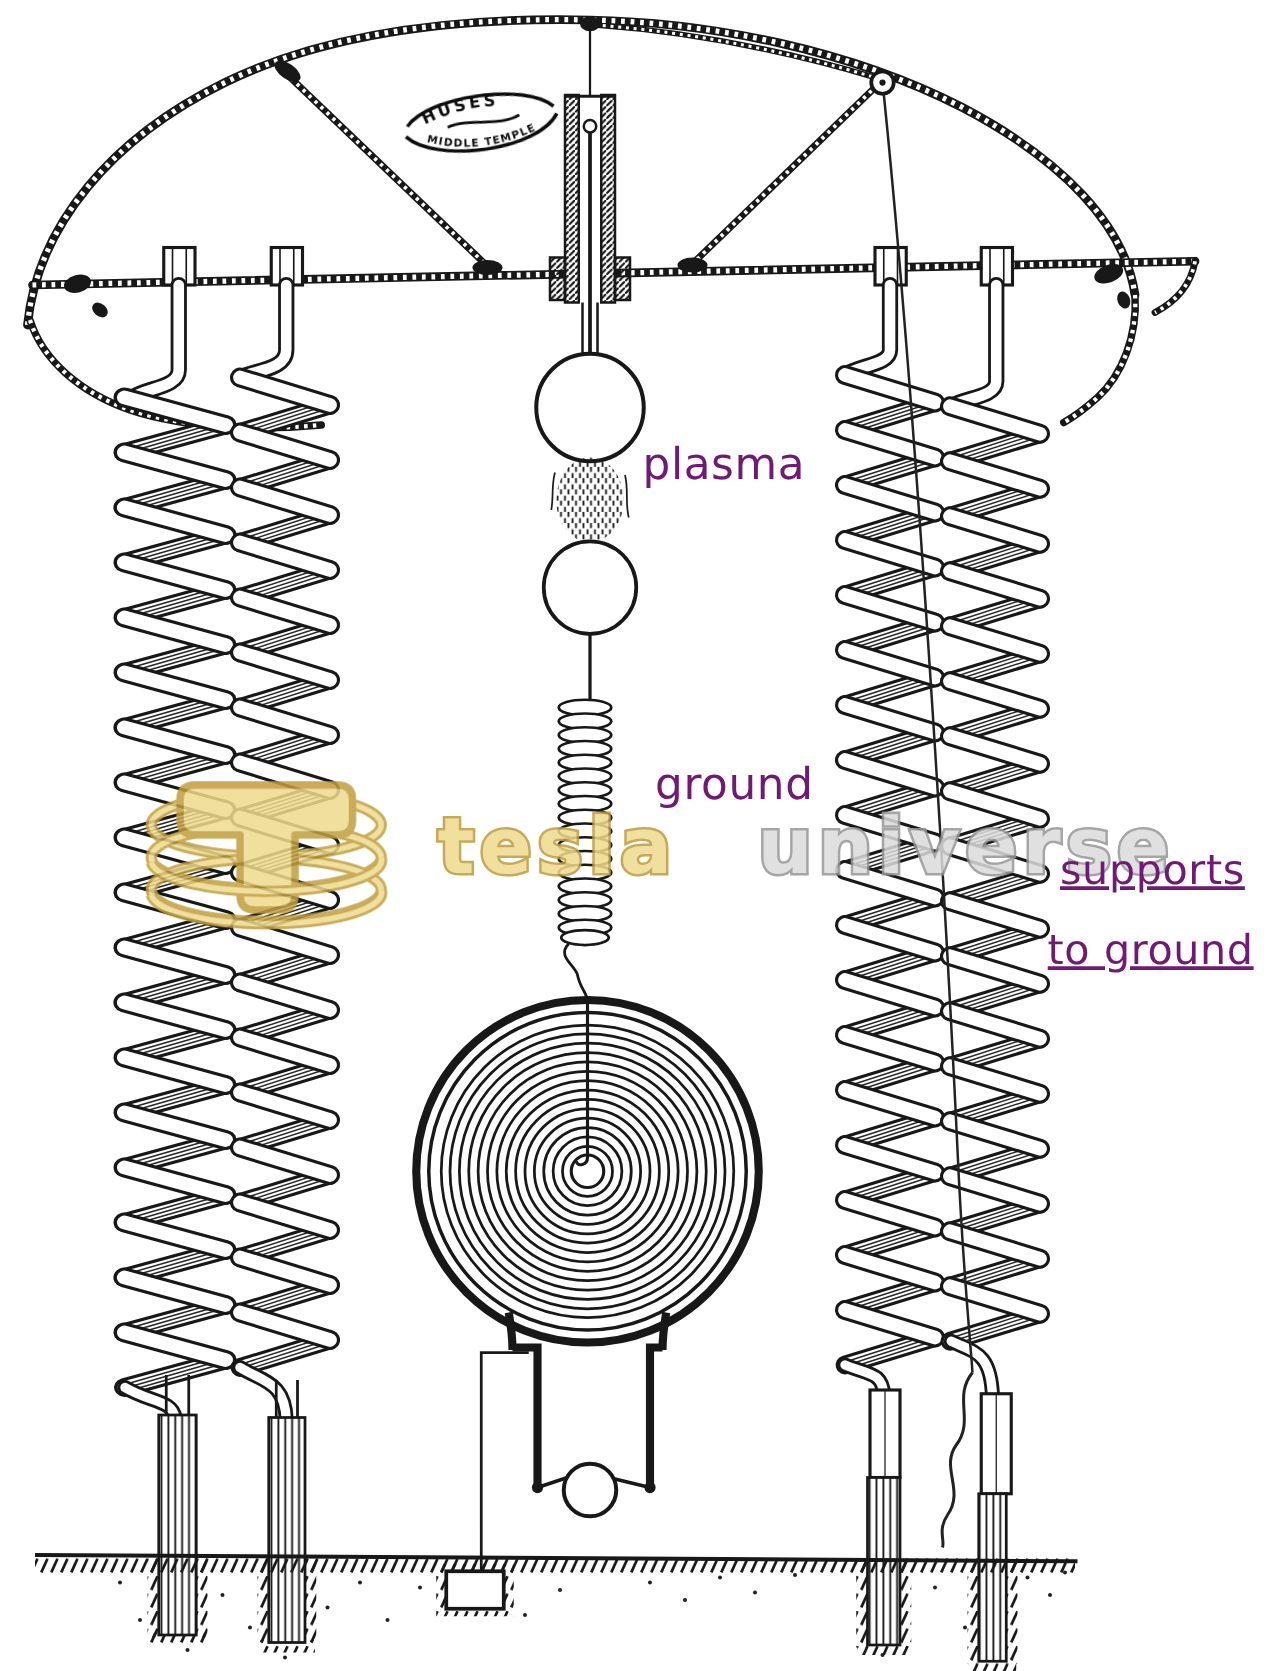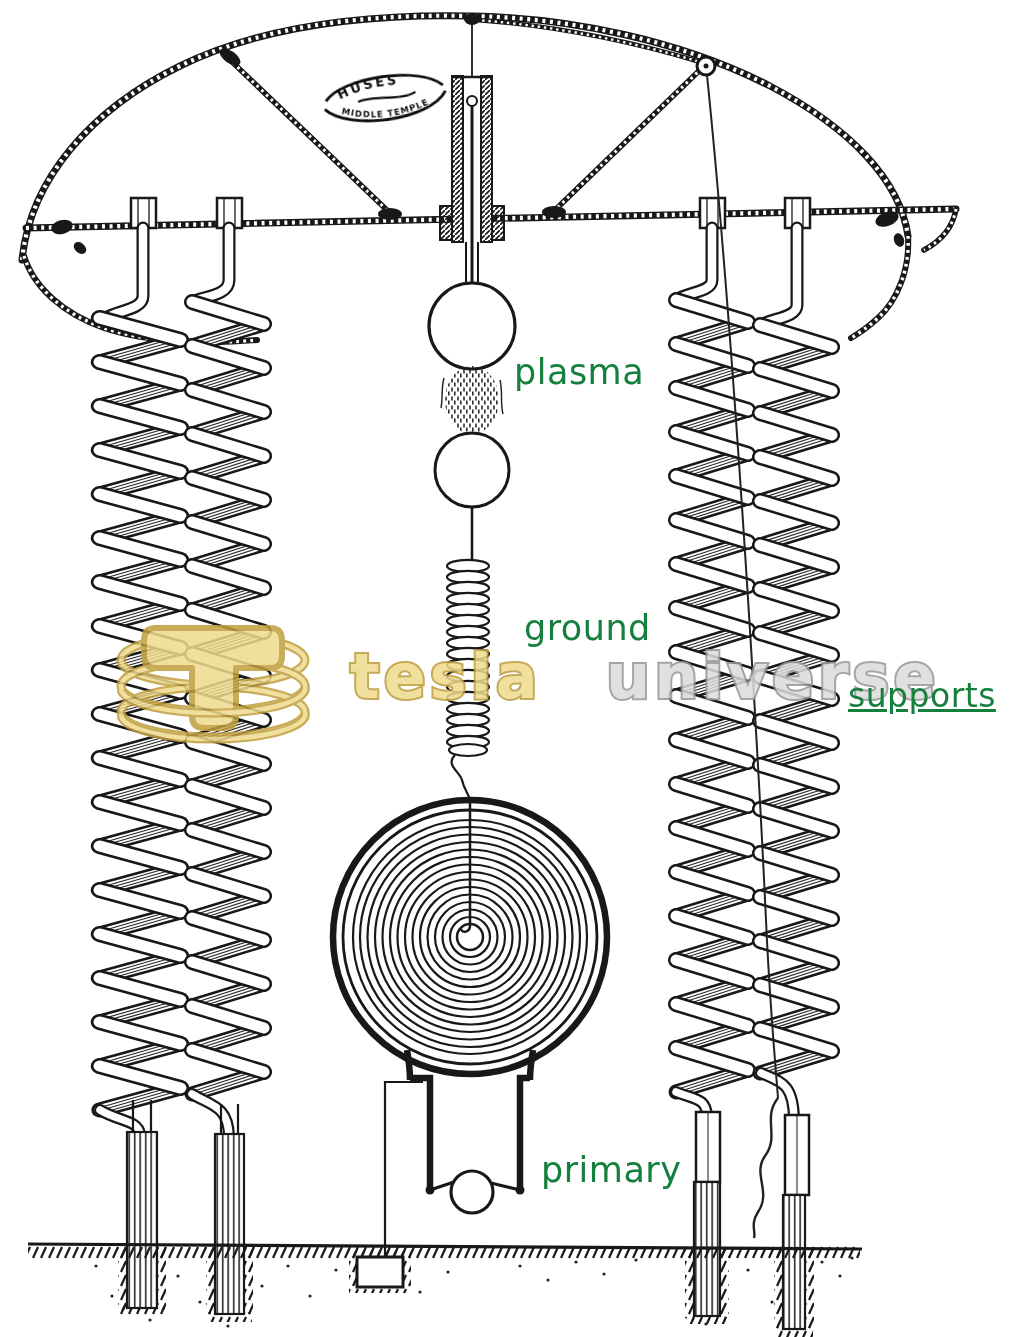--- a/index.html
+++ b/index.html
@@ -1,19 +1,19 @@
 <!DOCTYPE html>
 <html><head>
 <meta charset="utf-8">
 <style>
   html,body{margin:0;padding:0;background:#fff;}
   #stage{position:relative;width:1024px;height:1337px;background:#fff;overflow:hidden;
          font-family:"DejaVu Sans",sans-serif;}
   #art{position:absolute;left:0;top:0;}
-  .lbl{position:absolute;color:#15803d;font-size:35px;letter-spacing:.5px;white-space:nowrap;}
+  .lbl{position:absolute;color:#701a75;font-size:35px;letter-spacing:.5px;white-space:nowrap;}
   .lbl-small{font-size:33px;text-decoration:underline;}
 </style>
 </head>
 <body>
 
 <div id="stage">
 
 <svg id="art" width="1024" height="1337" viewBox="0 0 1024 1337">
 <defs>
 
@@ -395,16 +395,16 @@
       <path d="M 3 108 A 92 25 0 0 0 187 104" stroke="#efda8f" stroke-width="4.5"></path>
     </g>
   </g>
   <text x="350" y="698" font-family="DejaVu Sans, sans-serif" font-size="62" font-weight="bold" letter-spacing="4" fill="#efda8f" stroke="#bd9c3c" stroke-width="4" paint-order="stroke">tesla</text>
   <text x="606" y="698" font-family="DejaVu Sans, sans-serif" font-size="62" font-weight="bold" letter-spacing="4" fill="#dbdbdb" stroke="#979797" stroke-width="4" paint-order="stroke">universe</text>
 </g>
 </svg>
 
 <div class="lbl" style="left:514px;top:352px">plasma</div>
 <div class="lbl" style="left:524px;top:608px">ground</div>
-<div class="lbl" style="left:541px;top:1150px">primary</div>
 <div class="lbl lbl-small" style="left:848px;top:676px">supports</div>
+<div class="lbl lbl-small" style="left:838px;top:740px">to ground</div>
 
 </div>
 
 </body></html>

